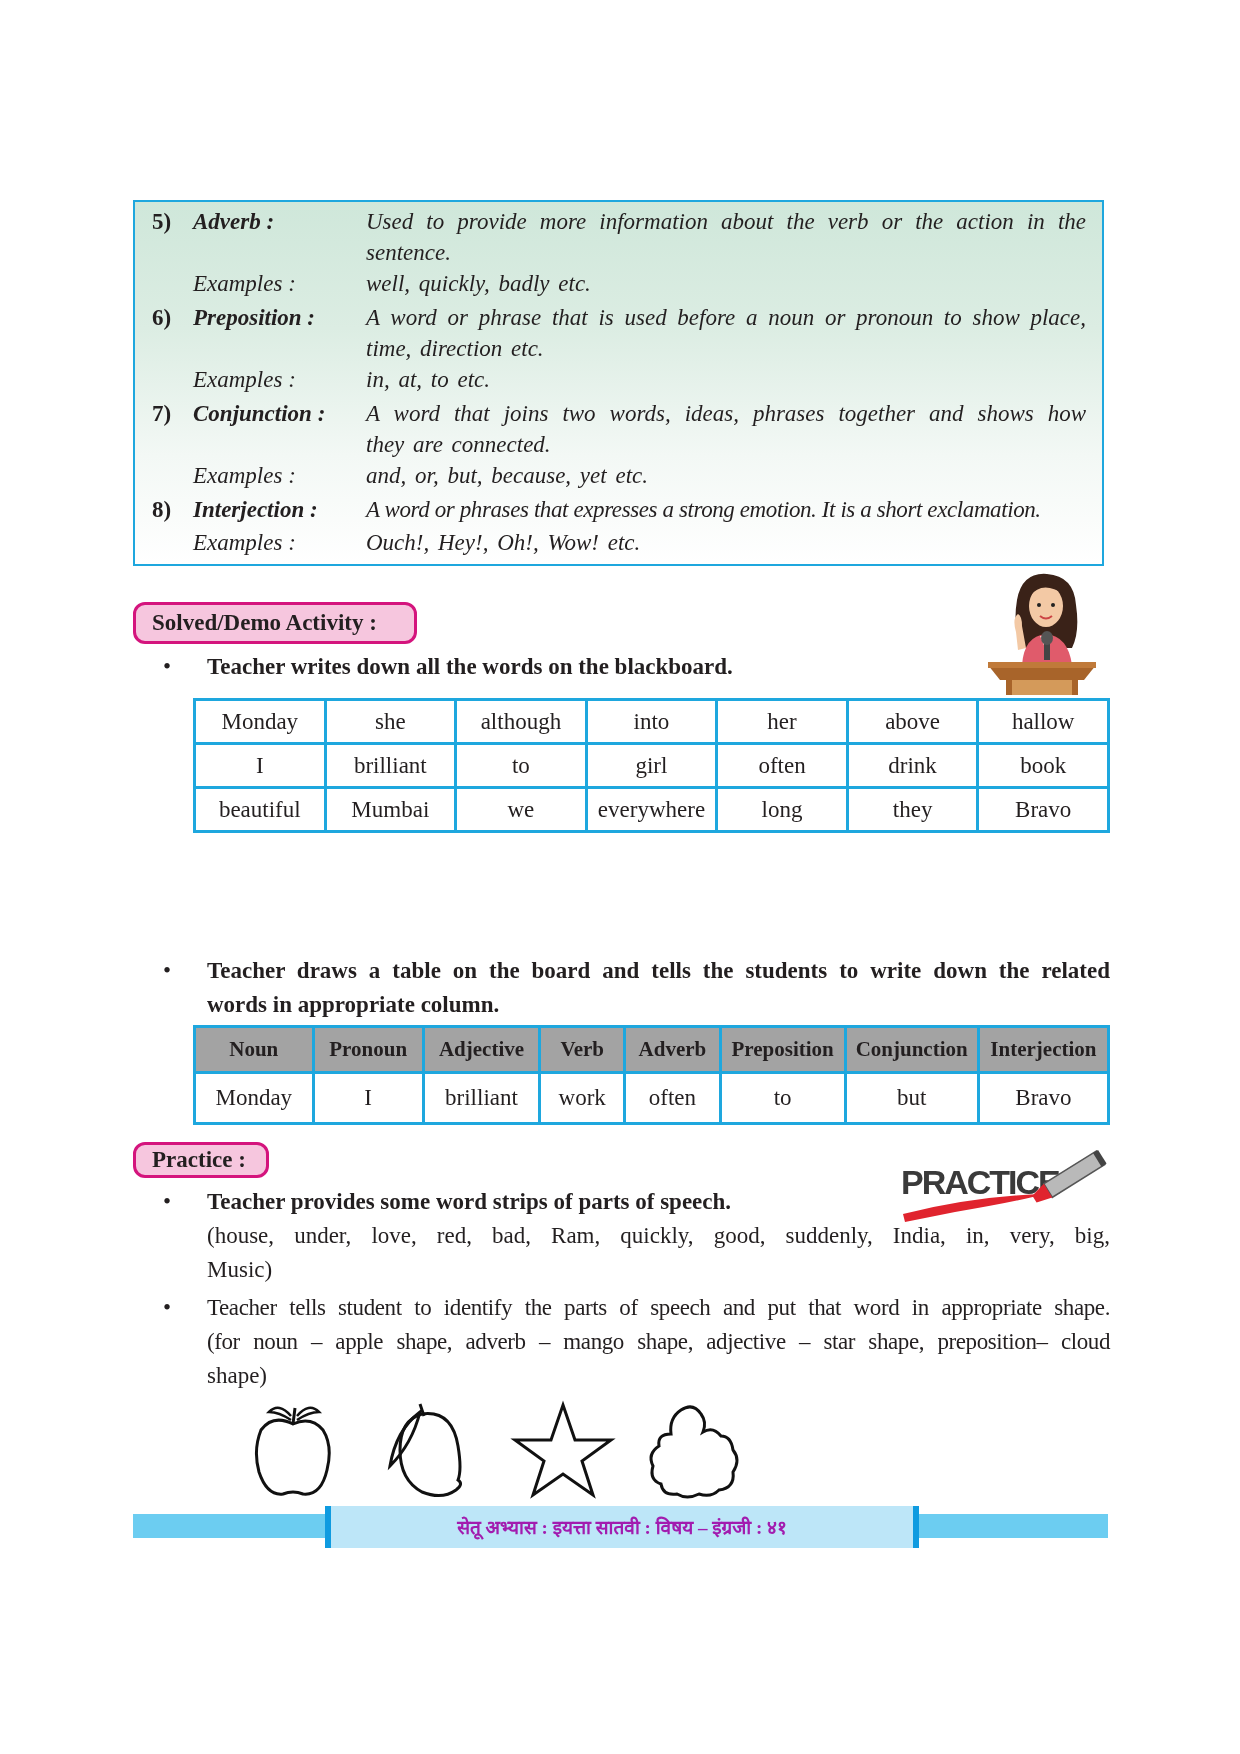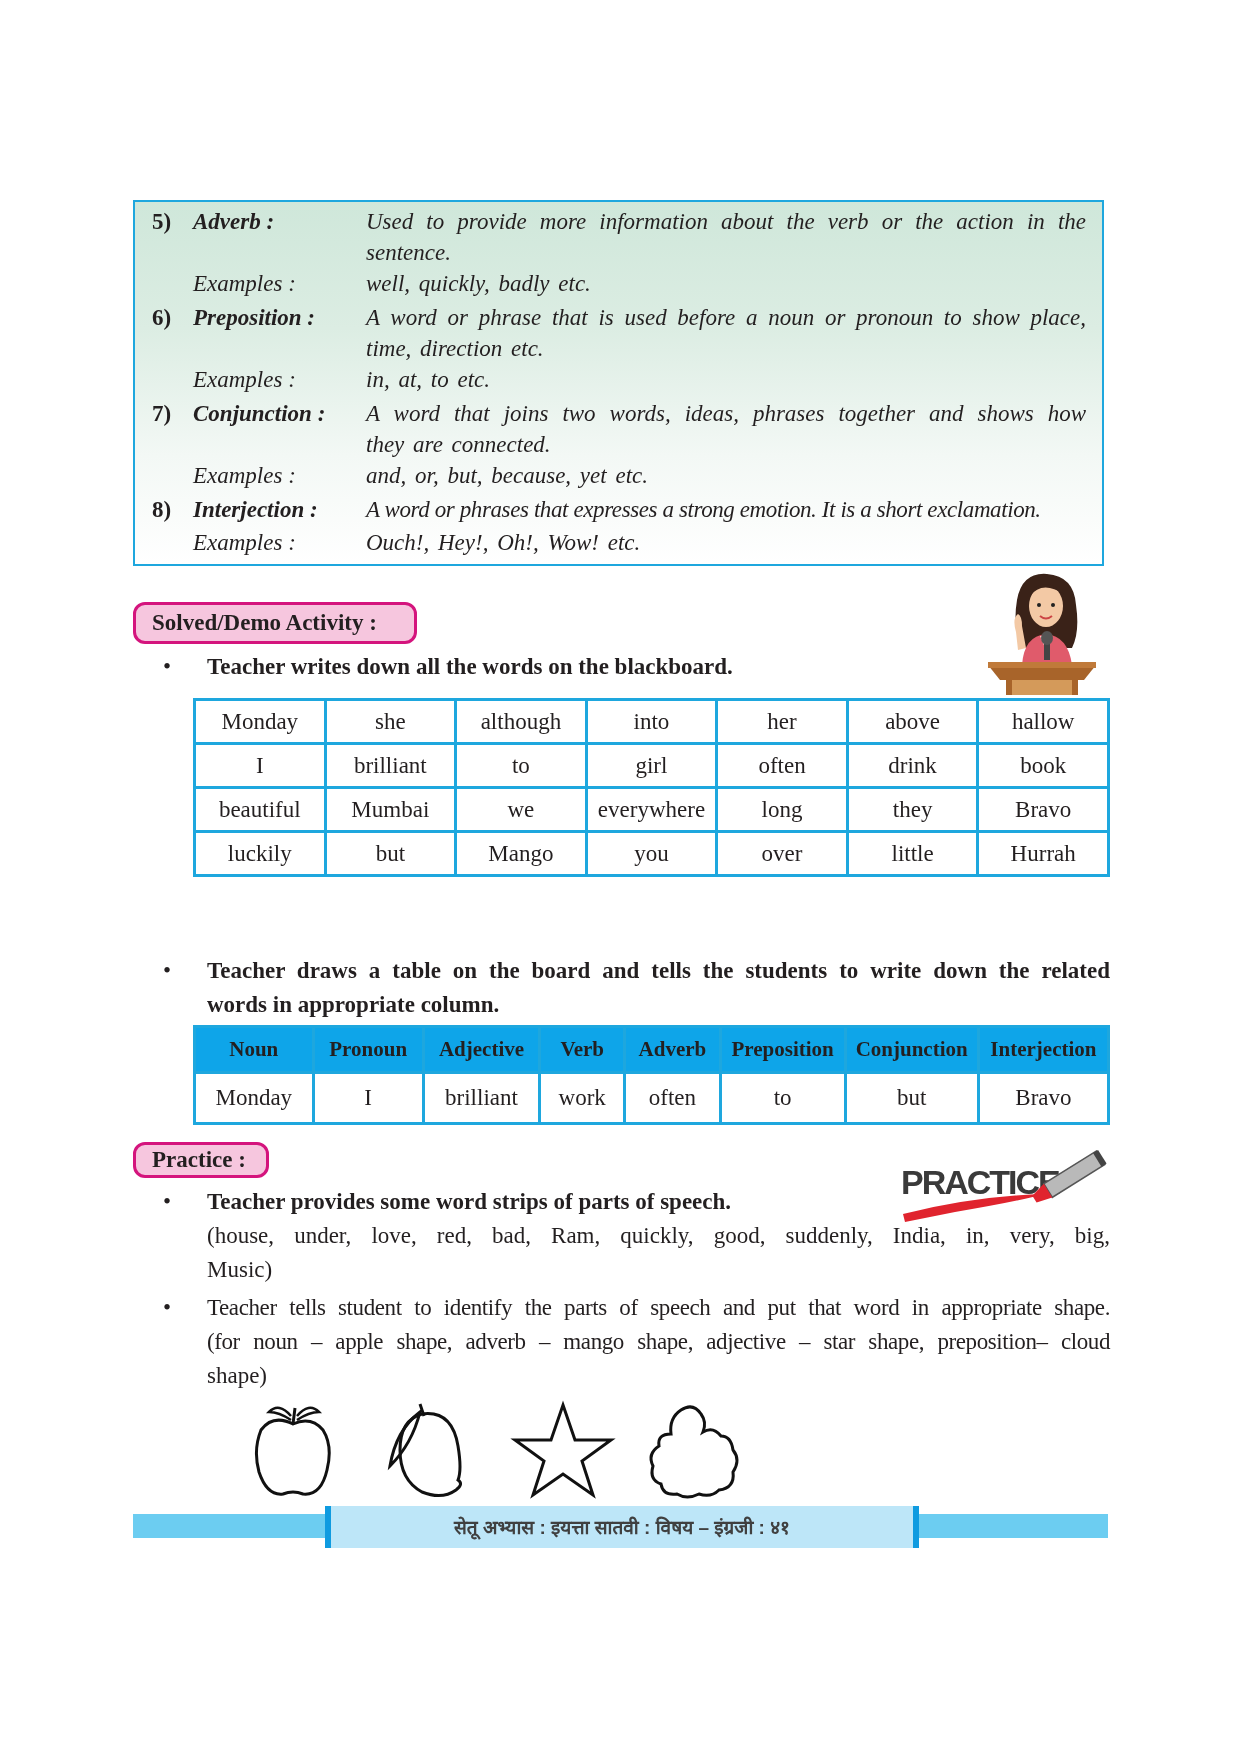--- a/index.html
+++ b/index.html
@@ -29,28 +29,28 @@
   .bold { font-weight:bold; }
   .justify { text-align:justify; }
 
   
   table.grid { position:absolute; border-collapse:collapse; table-layout:fixed; }
   table.grid td { border:3px solid #1ea7de; text-align:center; font-size:23px; padding:0; }
   table.words { left:193px; top:698px; width:917px; }
   table.words td { height:41px; }
 
   table.pos { left:193px; top:1025px; width:917px; }
-  table.pos th { border:3px solid #1ea7de; background:#0ea5e9; font-size:21px; font-weight:bold; height:43px; padding:0; text-align:center; }
+  table.pos th { border:3px solid #1ea7de; background:#a3a3a3; font-size:21px; font-weight:bold; height:43px; padding:0; text-align:center; }
   table.pos td { height:48px; }
 
   
   .footer-bar { position:absolute; left:133px; top:1514px; width:975px; height:24px; background:#6ccdf1; }
   .footer-center { position:absolute; left:325px; top:1506px; width:594px; height:42px; background:#bde6f8;
     border-left:6px solid #0f9be0; border-right:6px solid #0f9be0; box-sizing:border-box;
-    display:flex; align-items:center; justify-content:center; font-family:Liberation Sans, sans-serif; font-size:19px; font-weight:bold; color:#404040; }
+    display:flex; align-items:center; justify-content:center; font-family:Liberation Serif, serif; font-size:19px; font-weight:bold; color:#a21caf; }
 
   svg { position:absolute; overflow:visible; }
 </style>
 </head>
 <body>
 
 <div class="def-box">
 
   <div class="def-row" style="top:4px;">
     <span class="def-num">5)</span>
@@ -155,29 +155,20 @@
         <td>book</td>
       </tr>
       <tr>
         <td>beautiful</td>
         <td>Mumbai</td>
         <td>we</td>
         <td>everywhere</td>
         <td>long</td>
         <td>they</td>
         <td>Bravo</td>
-      </tr>
-      <tr>
-        <td>luckily</td>
-        <td>but</td>
-        <td>Mango</td>
-        <td>you</td>
-        <td>over</td>
-        <td>little</td>
-        <td>Hurrah</td>
       </tr>
     </tbody>
 </table>
 
 <div class="bullet justify" style="left:163px; top:954px; width:947px;">
   <span class="dot">•</span>
   <span class="btext bold" style="text-align:justify; text-align-last:justify;">Teacher draws a table on the board and tells the students to write down the related</span>
 </div>
 <div class="bullet" style="left:163px; top:988px; width:947px;">
   <span class="btext bold">words in appropriate column.</span>

